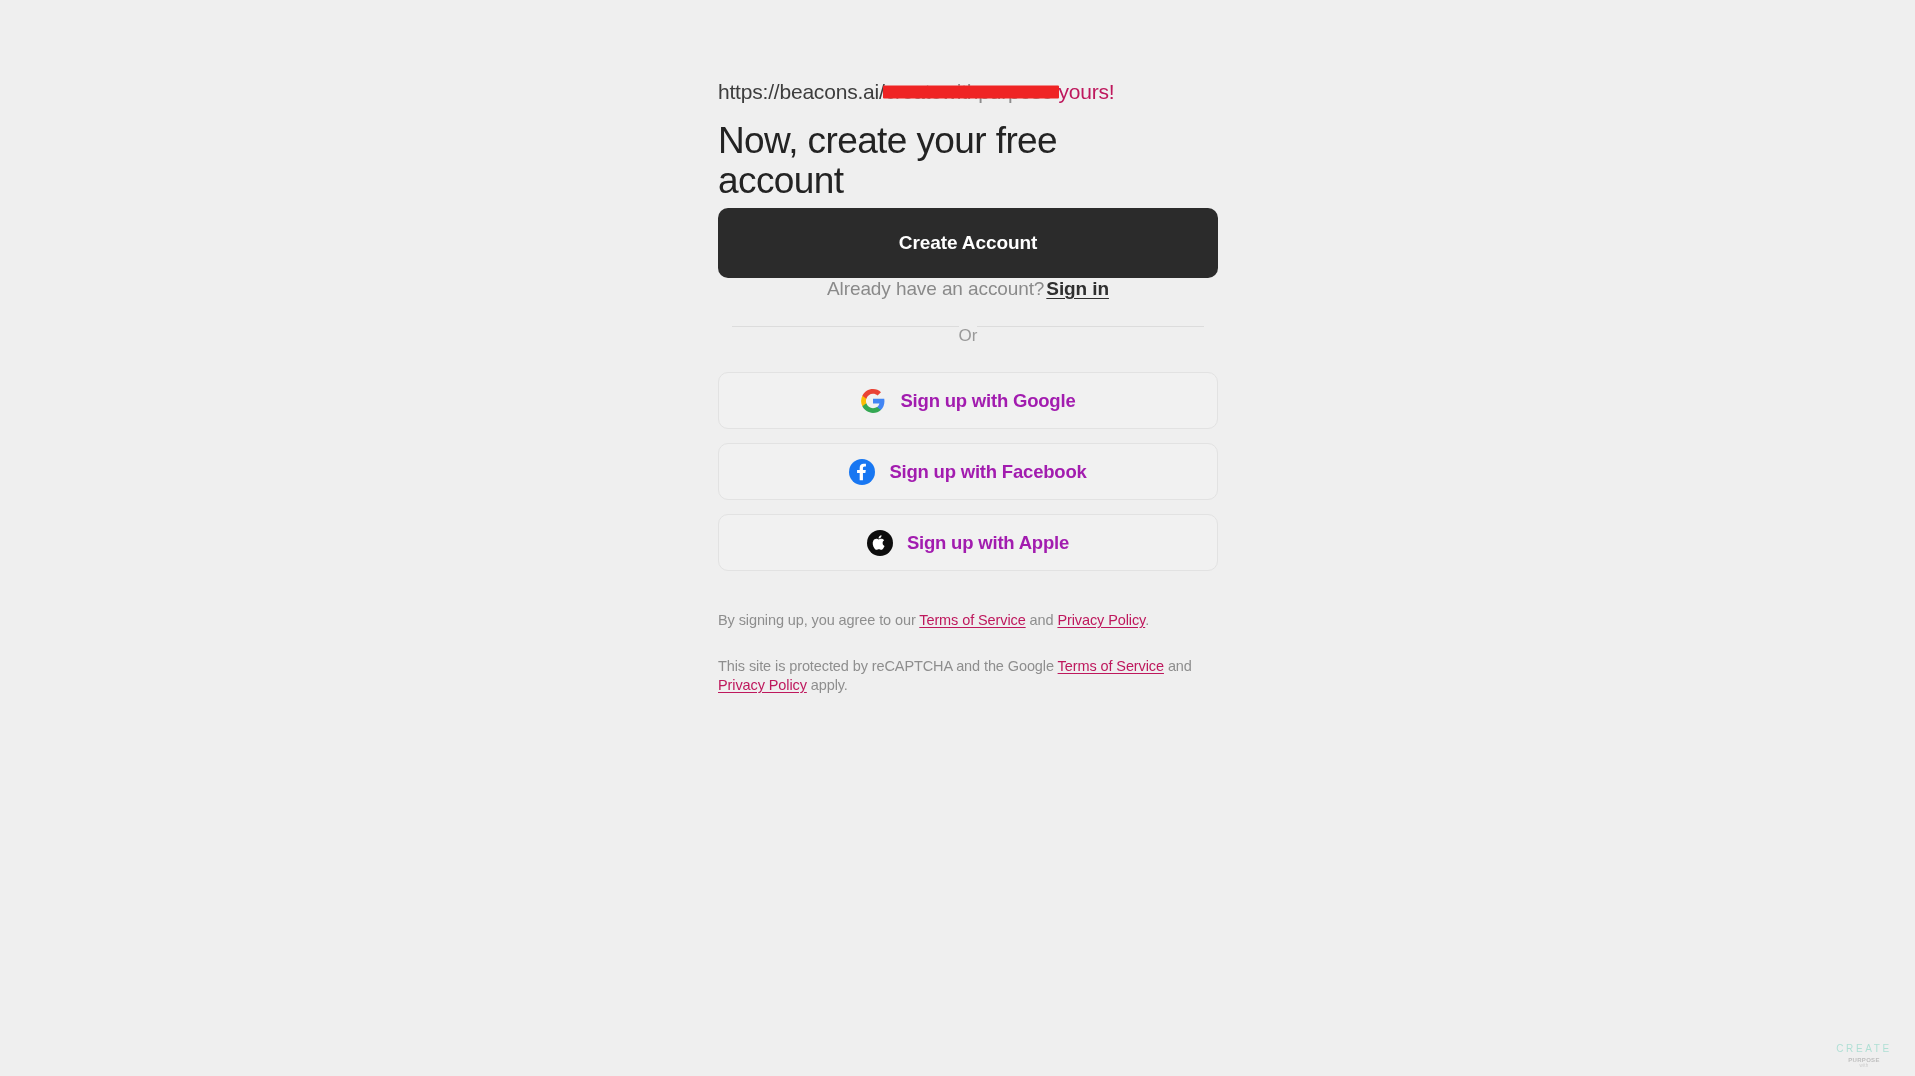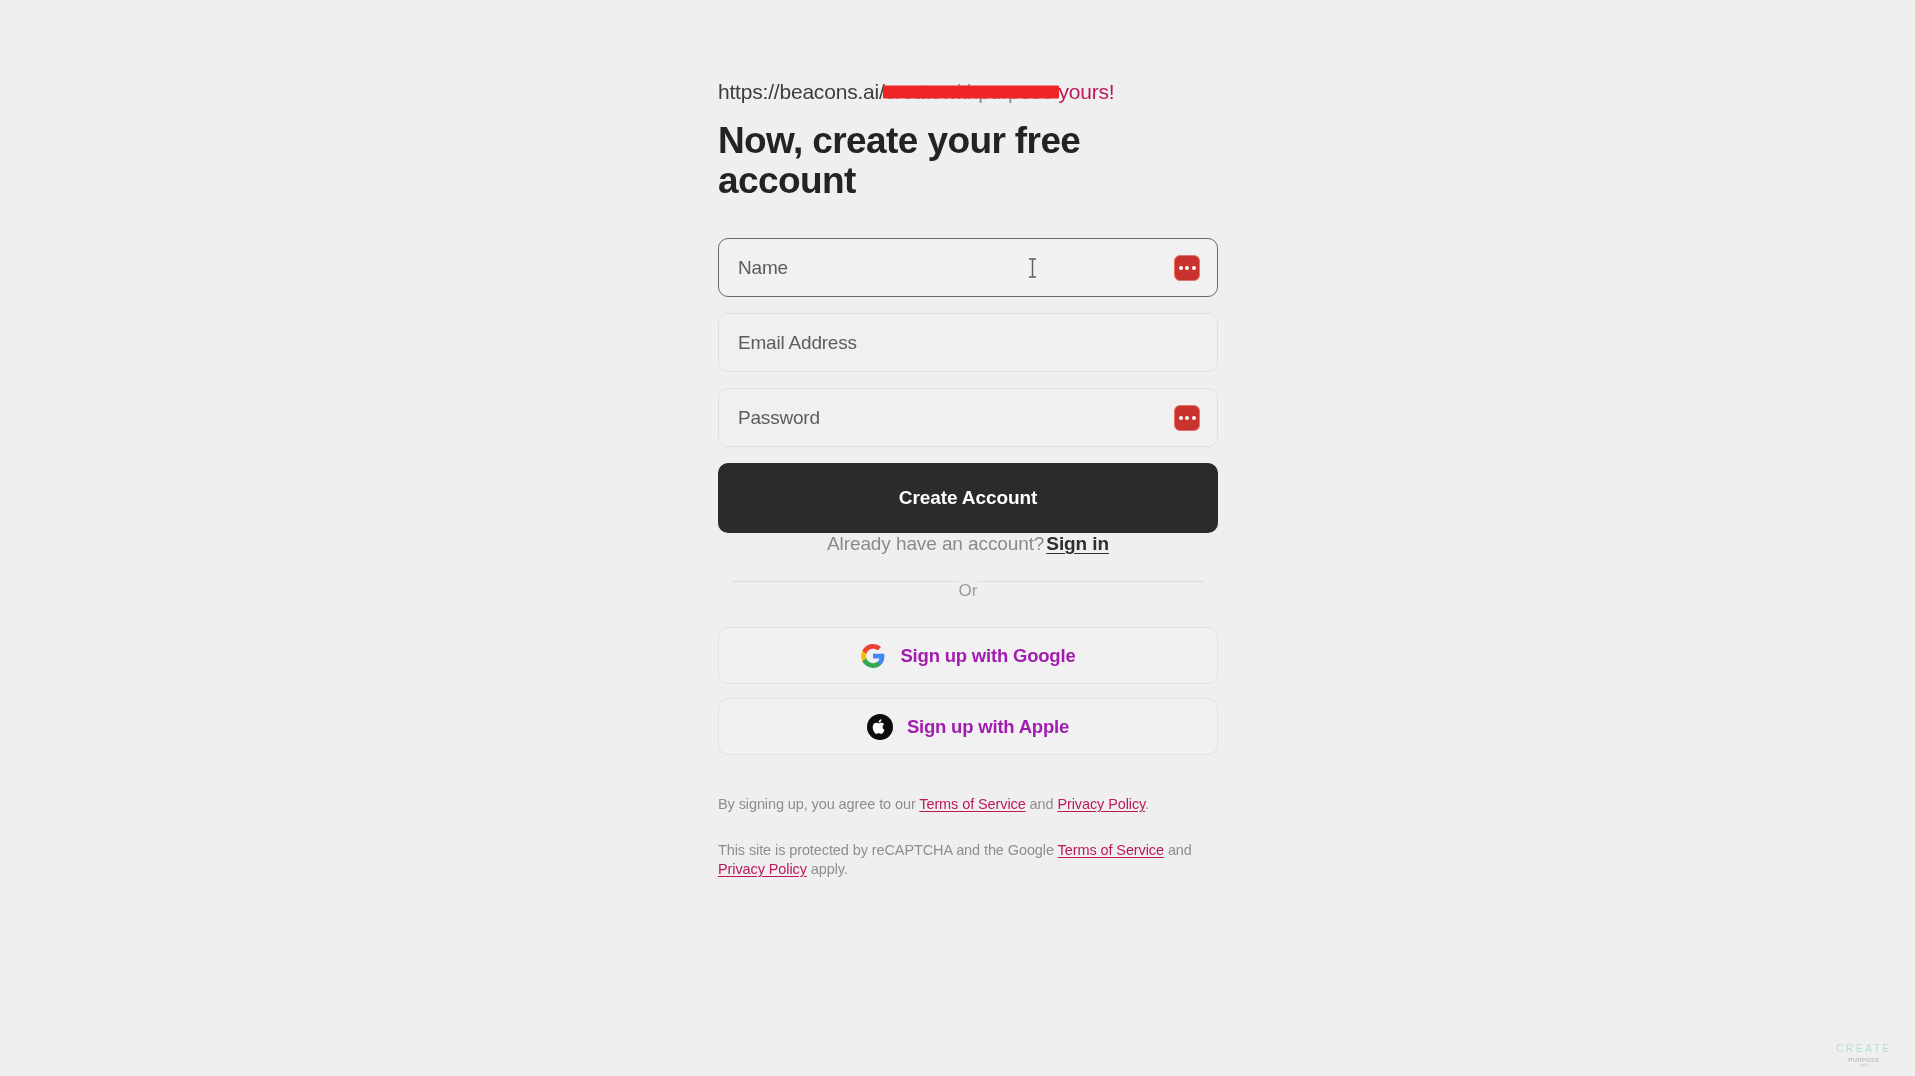--- a/index.html
+++ b/index.html
@@ -47,21 +47,21 @@
     background: #ef2424;
     border-radius: 1px;
   }
   .url-tail { color: #be185d; }
 
   
   .headline {
     margin: 18px 0 0 0;
     font-size: 37px;
     line-height: 1.08;
-    font-weight: 700;
+    font-weight: 400;
     color: #232323;
     letter-spacing: -0.6px;
     max-width: 400px;
   }
 
   
   .fields { margin-top: 37px; }
   .field {
     position: relative;
     width: 500px;
@@ -248,48 +248,20 @@
 
 <div class="page">
   <div class="form-col">
 
     <div class="url-line">
       <span class="url-base">https://beacons.ai/</span><span class="url-redacted"><span>createwithpurpose</span><span class="strike-bar"></span></span><span class="url-tail"> yours!</span>
     </div>
 
     <h1 class="headline">Now, create your free account</h1>
 
-    <div class="fields">
-
-      <div class="field focused">
-        <span class="field-label">Name</span>
-        <svg class="caret" viewBox="0 0 11 20">
-          <path d="M2 1 H9 M2 19 H9 M5.5 1 V19" stroke="#5a5a5a" stroke-width="1.4" fill="none"></path>
-        </svg>
-        <span class="pm-icon">
-          <i></i>
-            <i></i>
-            <i></i>
-        </span>
-      </div>
-
-      <div class="field">
-        <span class="field-label">Email Address</span>
-      </div>
-
-      <div class="field">
-        <span class="field-label">Password</span>
-        <span class="pm-icon">
-          <i></i>
-            <i></i>
-            <i></i>
-        </span>
-      </div>
-
-    </div>
 
     <button class="btn-primary">Create Account</button>
 
     <div class="signin-row">
       <span>Already have an account?</span><a class="signin-link">Sign in</a>
     </div>
 
     <div class="or-row">
       <span class="or-line"></span>
       <span class="or-text">Or</span>
@@ -301,20 +273,28 @@
       <button class="btn-social">
         <svg class="social-ico" viewBox="0 0 48 48">
           <path fill="#4285F4" d="M45.12 24.5c0-1.56-.14-3.06-.4-4.5H24v8.51h11.84c-.51 2.75-2.06 5.08-4.39 6.64v5.52h7.11c4.16-3.83 6.56-9.47 6.56-16.17z"></path>
           <path fill="#34A853" d="M24 46c5.94 0 10.92-1.97 14.56-5.33l-7.11-5.52c-1.97 1.32-4.49 2.1-7.45 2.1-5.73 0-10.58-3.87-12.31-9.07H4.34v5.7C7.96 41.07 15.4 46 24 46z"></path>
           <path fill="#FBBC05" d="M11.69 28.18c-.44-1.32-.69-2.73-.69-4.18s.25-2.86.69-4.18v-5.7H4.34A21.99 21.99 0 0 0 2 24c0 3.55.85 6.91 2.34 9.88l7.35-5.7z"></path>
           <path fill="#EA4335" d="M24 10.75c3.23 0 6.13 1.11 8.41 3.29l6.31-6.31C34.91 4.18 29.93 2 24 2 15.4 2 7.96 6.93 4.34 14.12l7.35 5.7c1.73-5.2 6.58-9.07 12.31-9.07z"></path>
         </svg>
         <span class="label">Sign up with Google</span>
       </button>
 
+      <button class="btn-social">
+        <span class="fb-ico">
+          <svg width="26" height="26" viewBox="0 0 24 24">
+            <path fill="#ffffff" d="M15.1 12.9l.42-2.77h-2.65V8.32c0-.76.37-1.5 1.56-1.5h1.21V4.46s-1.1-.19-2.15-.19c-2.19 0-3.62 1.33-3.62 3.73v2.12H7.43v2.77h2.44v6.7a9.8 9.8 0 0 0 3 0v-6.7h2.23z"></path>
+          </svg>
+        </span>
+        <span class="label">Sign up with Facebook</span>
+      </button>
 
       <button class="btn-social">
         <span class="apple-ico">
           <svg width="17" height="17" viewBox="0 0 24 24">
             <path fill="#ffffff" d="M16.36 12.72c-.03-2.6 2.12-3.85 2.22-3.91-1.21-1.77-3.09-2.01-3.76-2.04-1.6-.16-3.12.94-3.93.94-.81 0-2.06-.92-3.39-.89-1.74.03-3.35 1.01-4.25 2.57-1.81 3.14-.46 7.79 1.3 10.34.86 1.25 1.89 2.65 3.24 2.6 1.3-.05 1.79-.84 3.36-.84 1.57 0 2.01.84 3.38.81 1.4-.02 2.28-1.27 3.13-2.53.99-1.45 1.4-2.86 1.42-2.93-.03-.01-2.72-1.04-2.75-4.12zM13.8 4.99c.71-.87 1.19-2.07 1.06-3.27-1.02.04-2.27.68-3.01 1.54-.66.76-1.24 1.99-1.09 3.16 1.14.09 2.31-.58 3.04-1.43z"></path>
           </svg>
         </span>
         <span class="label">Sign up with Apple</span>
       </button>
 

